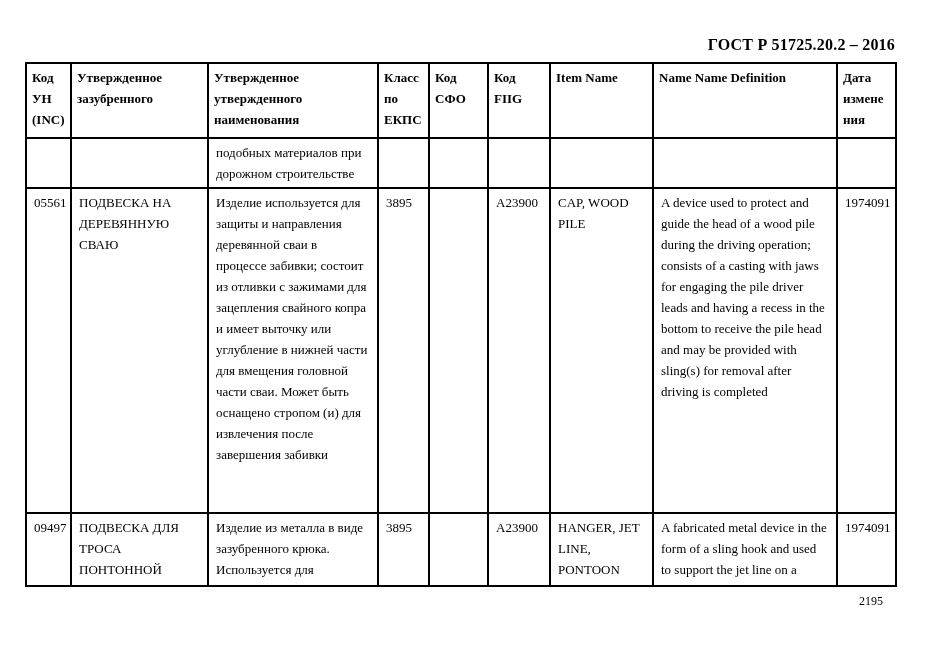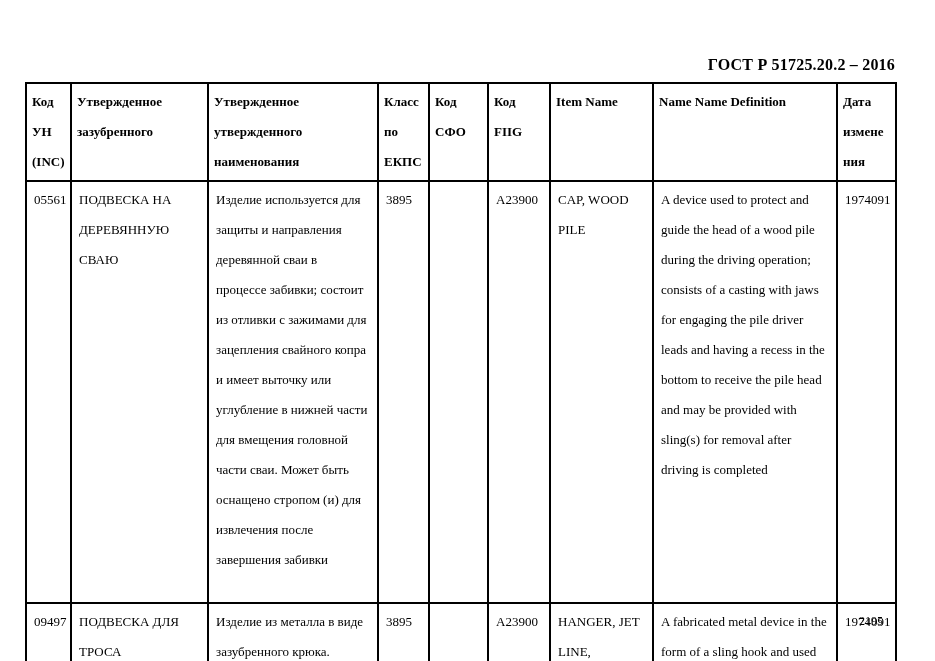--- a/index.html
+++ b/index.html
@@ -1,15 +1,15 @@
 <!DOCTYPE html>
 <html><head>
 <meta charset="utf-8">
 <style>
-  * { box-sizing: border-box; margin-top: 20px; }
+  * { box-sizing: border-box; }
   html, body { margin: 0; padding: 0; }
   body {
     width: 935px; height: 661px;
     position: relative;
     background: #ffffff;
     color: #000000;
     font-family: "Liberation Serif", "DejaVu Serif", serif;
     overflow: hidden;
   }
   .doc-header {
@@ -26,31 +26,31 @@
     border-collapse: collapse;
     table-layout: fixed;
   }
   table.gost-table th,
   table.gost-table td {
     border: 2px solid #000000;
     vertical-align: top;
     text-align: left;
     padding: 3px 7px;
     font-size: 13px;
-    line-height: 30px;
+    line-height: 21px;
     overflow: hidden;
   }
   table.gost-table th {
     font-weight: bold;
     word-break: break-word;
     padding: 3px 5px;
   }
   tr.header-row  { height: 75px; }
   tr.row-cont    { height: 50px; }
-  tr.row-05561   { height: 422px; }
+  tr.row-05561   { height: 325px; }
   tr.row-05684   { height: 73px; }
   .page-number {
     position: absolute;
     top: 594px; right: 52px;
     font-size: 12px;
   }
 </style>
 </head>
 <body>
 
@@ -74,20 +74,31 @@
       <th>Утвержденное зазубренного</th>
       <th>Утвержденное утвержденного наименования</th>
       <th>Класс по ЕКПС</th>
       <th>Код СФО</th>
       <th>Код FIIG</th>
       <th>Item Name</th>
       <th>Name Name Definition</th>
       <th>Дата изменения</th>
     </tr>
 
+    <tr class="row-cont">
+      <td></td>
+      <td></td>
+      <td>подобных материалов при дорожном строительстве</td>
+      <td></td>
+      <td></td>
+      <td></td>
+      <td></td>
+      <td></td>
+      <td></td>
+    </tr>
 
     <tr class="row-05561">
       <td>05561</td>
       <td>ПОДВЕСКА НА ДЕРЕВЯННУЮ СВАЮ</td>
       <td>Изделие используется для защиты и направления деревянной сваи в процессе забивки; состоит из отливки с зажимами для зацепления свайного копра и имеет выточку или углубление в нижней части для вмещения головной части сваи. Может быть оснащено стропом (и) для извлечения после завершения забивки</td>
       <td>3895</td>
       <td></td>
       <td>A23900</td>
       <td>CAP, WOOD PILE</td>
       <td>A device used to protect and guide the head of a wood pile during the driving operation; consists of a casting with jaws for engaging the pile driver leads and having a recess in the bottom to receive the pile head and may be provided with sling(s) for removal after driving is completed</td>

